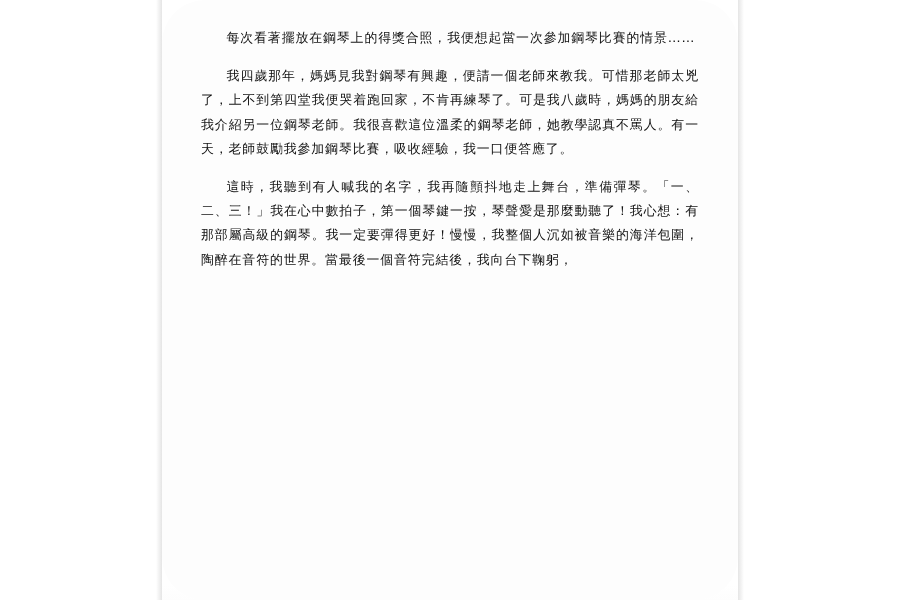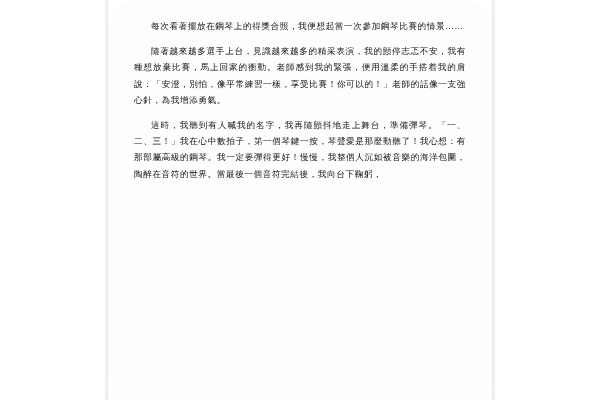--- a/index.html
+++ b/index.html
@@ -84,18 +84,18 @@
 <body>
 
 <div id="page">
   <div class="side-band left"></div>
   <div class="side-band right"></div>
   <div class="shadow-left"></div>
   <div class="shadow-right"></div>
 
   <div id="sheet">
     <p class="para">每次看著擺放在鋼琴上的得獎合照，我便想起當一次參加鋼琴比賽的情景……</p>
-    <p class="para">隨著越來越多選手上台，見識越來越多的精采表演，我的顫停志忑不安，我有種想放棄比賽，馬上回家的衝動。老師感到我的緊張，便用溫柔的手搭着我的肩說：「安澄，別怕，像平常練習一樣，享受比賽！你可以的！」老師的話像一支強心針，為我增添勇氣。</p>
+    <p class="para">我四歲那年，媽媽見我對鋼琴有興趣，便請一個老師來教我。可惜那老師太兇了，上不到第四堂我便哭着跑回家，不肯再練琴了。可是我八歲時，媽媽的朋友給我介紹另一位鋼琴老師。我很喜歡這位溫柔的鋼琴老師，她教學認真不罵人。有一天，老師鼓勵我參加鋼琴比賽，吸收經驗，我一口便答應了。</p>
     <p class="para">這時，我聽到有人喊我的名字，我再隨顫抖地走上舞台，準備彈琴。「一、二、三！」我在心中數拍子，第一個琴鍵一按，琴聲愛是那麼動聽了！我心想：有那部屬高級的鋼琴。我一定要彈得更好！慢慢，我整個人沉如被音樂的海洋包圍，陶醉在音符的世界。當最後一個音符完結後，我向台下鞠躬，</p>
   </div>
 
   <div class="clip-fade"></div>
 </div>
 
 </body></html>

